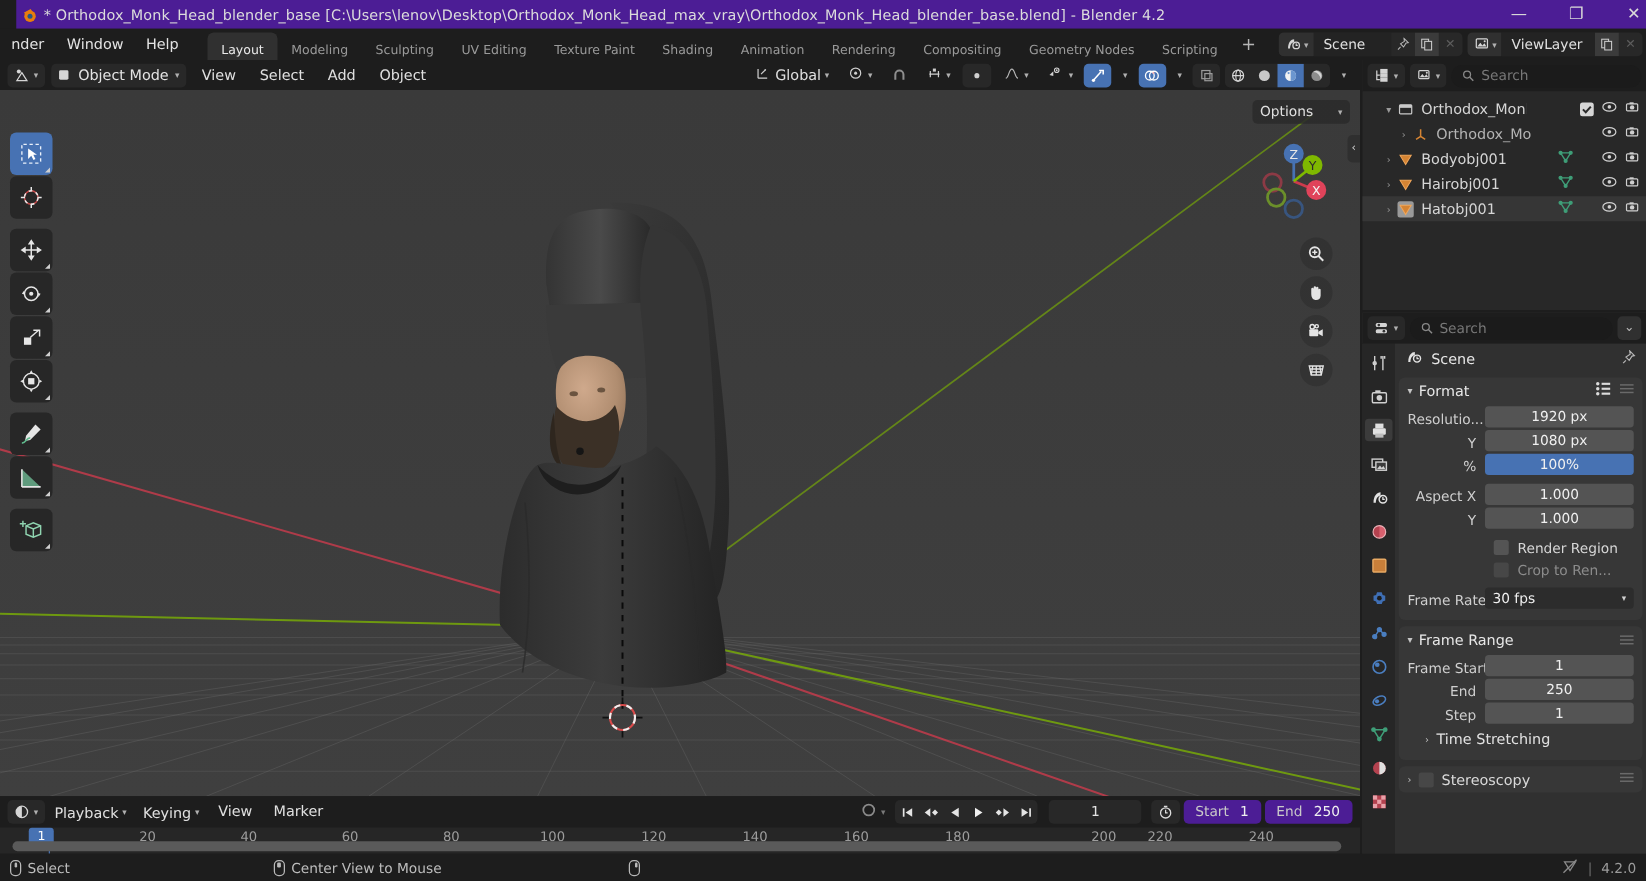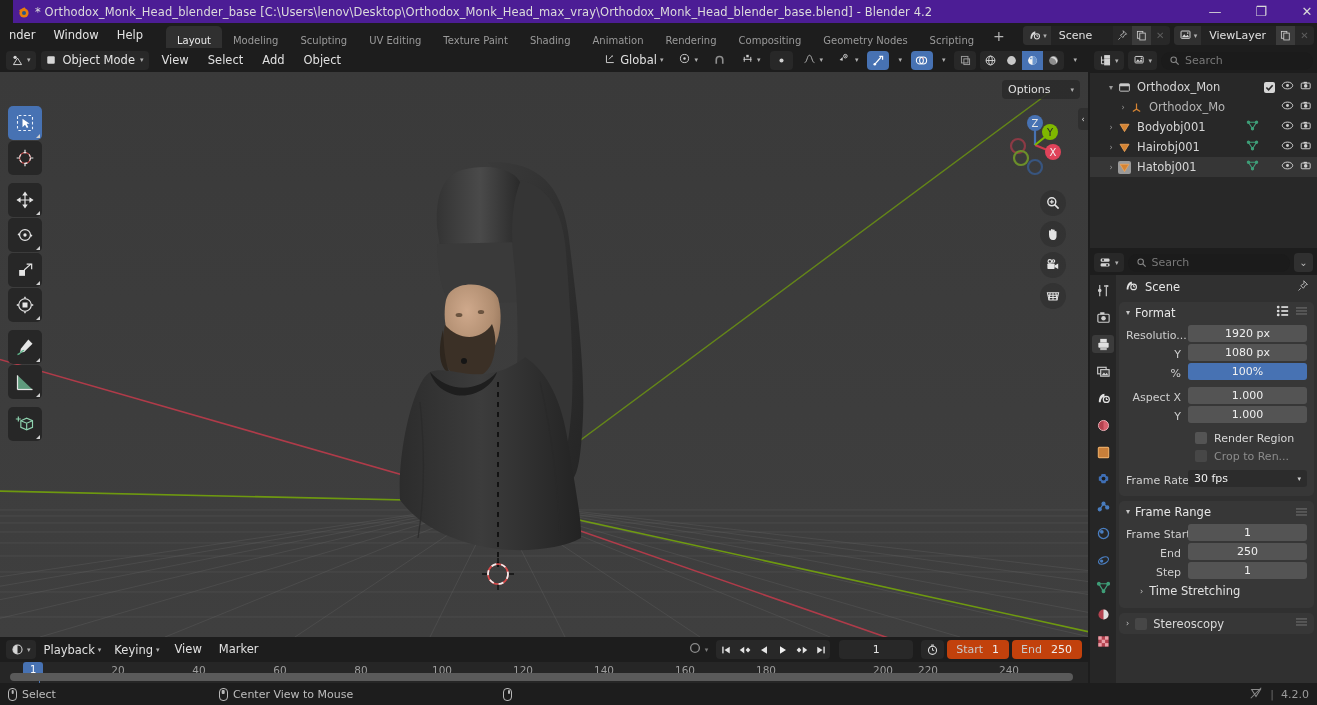--- a/index.html
+++ b/index.html
@@ -96,21 +96,21 @@
   .tl-header{ position:absolute; left:0; top:637px; width:1088px; height:25px;
       background:#1d1d1d; display:flex; align-items:center; padding:0 6px; gap:3px;}
   .tl-strip{ position:absolute; left:0; top:662px; width:1088px; height:21px; background:#262626; overflow:hidden;}
   .tl-tick{ position:absolute; top:2px; font-size:10.5px; color:#9d9d9d; transform:translateX(-50%); }
   .tl-scrollbar{ position:absolute; left:10px; bottom:2px; height:8px; background:#5a5a5a; border-radius:4px;}
   .pl-head{ position:absolute; top:0px; height:15px; background:#4772b3; border-radius:3px;
       color:#fff; font-size:10px; display:flex; align-items:center; justify-content:center; padding:0 7px;}
   .pl-line{ position:absolute; top:15px; width:1px; background:#4772b3; }
   .tl-num{ display:flex; align-items:center; height:19px; background:#282828; border-radius:4px;
       padding:0 10px; font-size:11px; color:#e4e4e4; justify-content:center;}
-  .tl-pair{ display:flex; align-items:center; height:19px; background:#c2410c; border-radius:4px; overflow:hidden;}
+  .tl-pair{ display:flex; align-items:center; height:19px; background:#4c1d95; border-radius:4px; overflow:hidden;}
   .tl-pair .lb{ padding:0 6px 0 9px; color:#c9c9c9; font-size:11px;}
   .tl-pair .vl{ padding:0 10px 0 3px; color:#efefef; font-size:11px;}
   .pb-grp{ display:flex; align-items:center; background:#282828; border-radius:4px; height:19px; overflow:hidden;}
   .pb-grp .pb{ width:19px;height:19px;display:flex;align-items:center;justify-content:center;}
 
   
   .outliner{ position:absolute; left:1090px; top:48px; width:227px; height:200px; background:#282828;}
   .ol-header{ height:25px; background:#1d1d1d; display:flex; align-items:center; gap:4px; padding:0 4px;}
   .ol-search{ flex:1; display:flex; align-items:center; gap:5px; background:#1b1b1b; border-radius:9px;
       height:18px; padding:0 8px; color:#787878; font-size:11px;}

